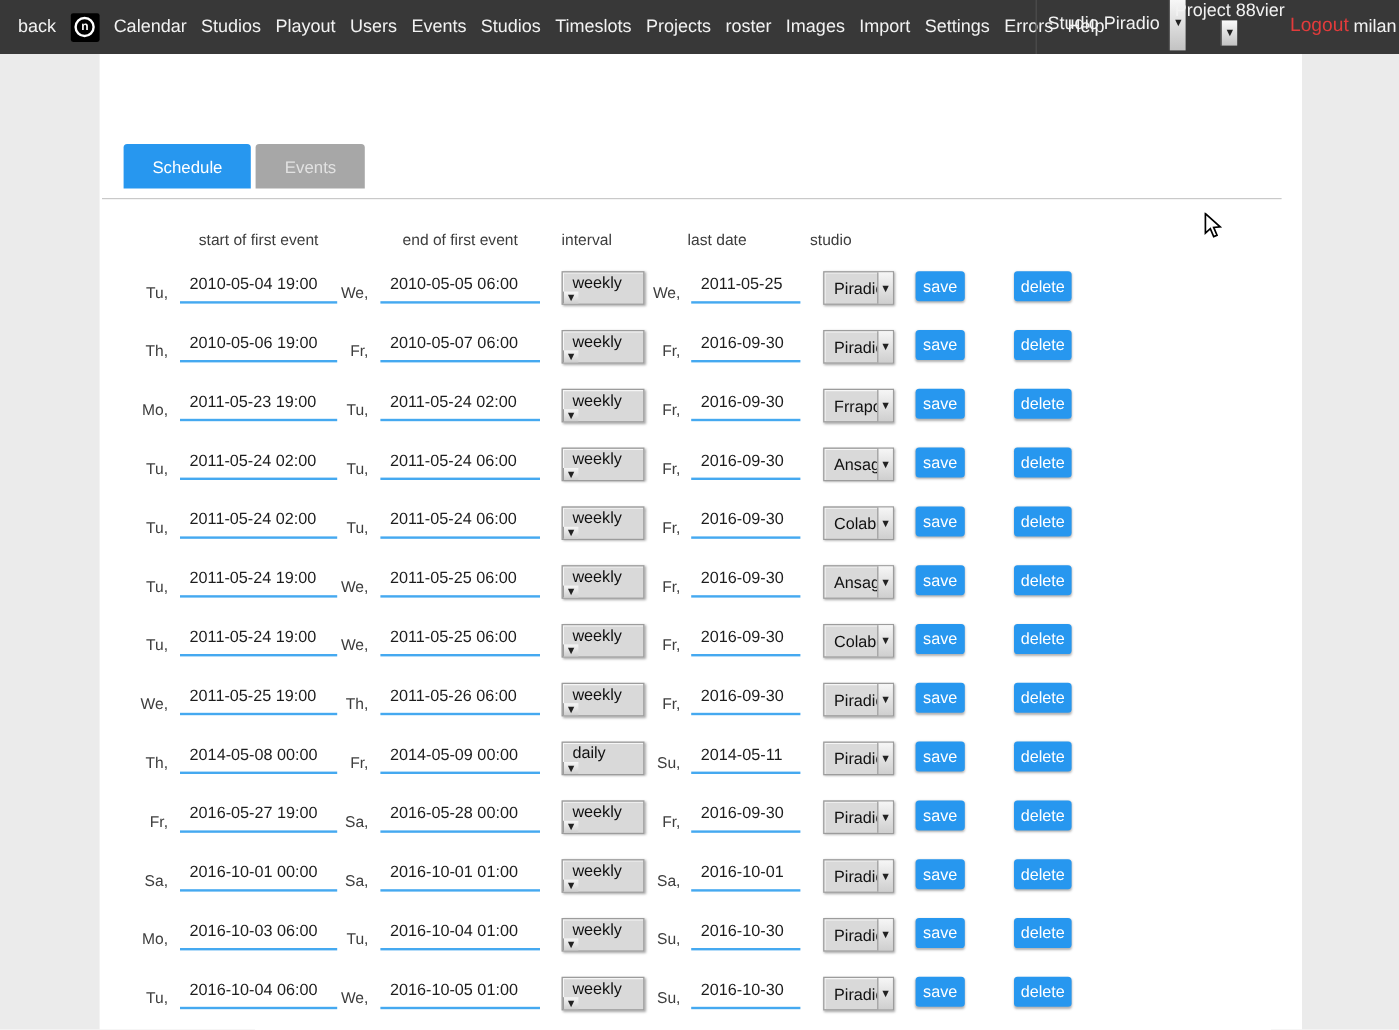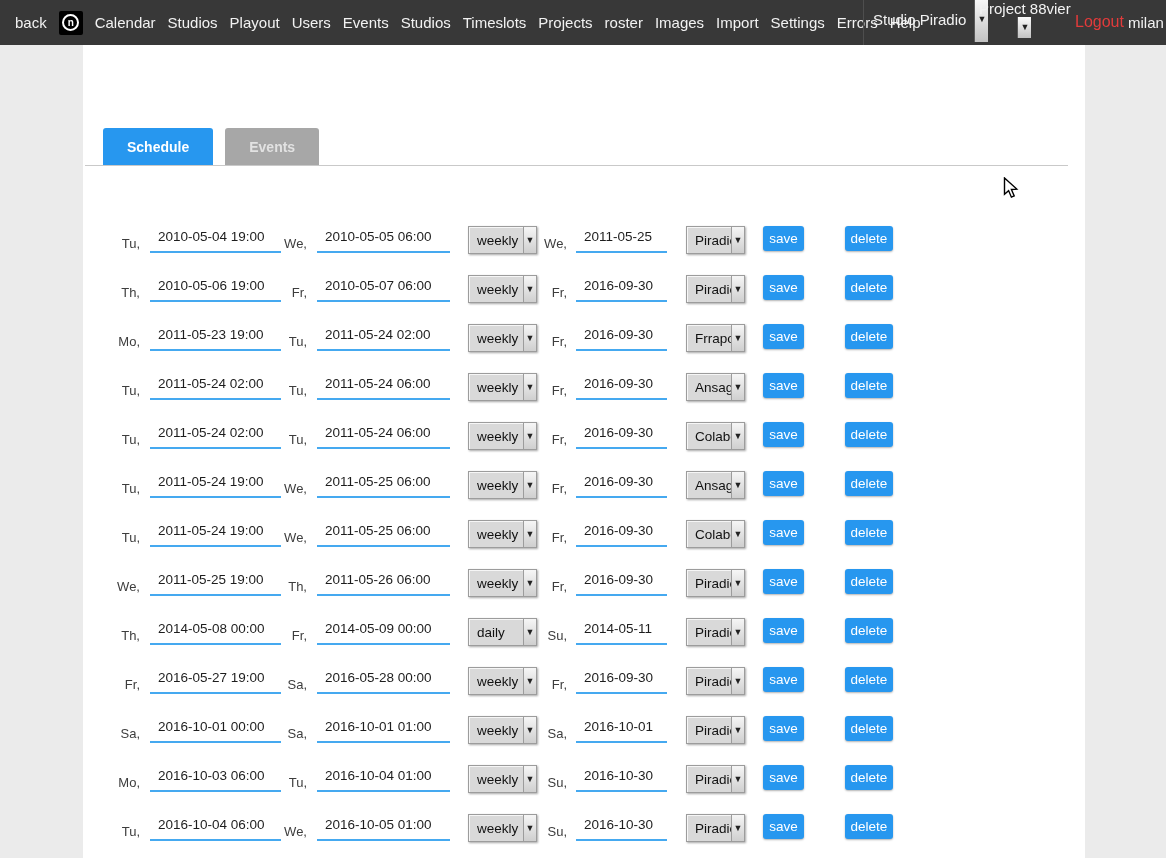--- a/index.html
+++ b/index.html
@@ -48,21 +48,21 @@
 
   
   .card {
     position:absolute; left:83px; top:45px; width:1002px; height:813px;
     background:#ffffff;
   }
   .page-title {
     position:absolute; left:30px; top:26px;
     font-size:20px; color:#757575; letter-spacing:.2px;
   }
-  .tabs { position:absolute; left:20px; top:83px; height:37px; display:flex; gap:12px;font-weight:bold; }
+  .tabs { position:absolute; left:20px; top:75px; height:37px; display:flex; gap:4px; }
   .tab {
     height:37px; display:flex; align-items:center; justify-content:center;
     font-size:14px; border-radius:3px 3px 0 0; cursor:pointer; padding:0 24px;
   }
   .tab.active { background:var(--accent,#2797ef); color:#fff; }
   .tab.inactive { background:#a7a7a7; color:#e2e2e2; }
   .tab-line { position:absolute; left:2px; top:120px; width:983px; height:1px; background:#c9c9c9; }
 
   
   .thead { position:absolute; left:0; top:147px; width:100%; height:16px;
@@ -104,21 +104,21 @@
   .select .sel-text {
     flex:1; display:flex; align-items:center; padding-left:8px;
     font-size:13.5px; color:#111; white-space:nowrap; overflow:hidden;
   }
   .select .sel-arrow {
     width:13px; border-left:1px solid #9c9c9c;
     background:linear-gradient(180deg,#f6f6f6,#cfcfcf);
     display:flex; align-items:center; justify-content:center;
     font-size:9px; color:#222;
   }
-  .select.interval { left:385px; width:69px; }
+  .select.interval { left:385px; width:69px;flex-direction:column; }
   .select.studio   { left:603px; width:59px; }
 
   .btn {
     position:absolute; top:11px; height:25px;
     background:var(--accent,#2797ef); color:#fff; border:none; border-radius:3px;
     font-family:"Liberation Sans", sans-serif; font-size:13.5px; cursor:pointer;
     box-shadow:0 1px 2px rgba(0,0,0,.3);
   }
   .btn.save   { left:680px; width:41px; }
   .btn.delete { left:762px; width:48px; }
@@ -183,20 +183,27 @@
 
 <div class="card">
 
   <div class="tabs" id="tabs">
   <div class="tab active">Schedule</div>
 
   <div class="tab inactive">Events</div>
 </div>
   <div class="tab-line"></div>
 
+  <div class="thead">
+    <span class="th h-start">start of first event</span>
+    <span class="th h-end">end of first event</span>
+    <span class="th h-interval">interval</span>
+    <span class="th h-last">last date</span>
+    <span class="th h-studio">studio</span>
+  </div>
 
   <div id="rows">
   <div class="row" style="top: 170px;">
     <span class="day d1">Tu,</span>
     <input class="inp start" type="text" value="2010-05-04 19:00" style="">
     <span class="day d2">We,</span>
     <input class="inp end" type="text" value="2010-05-05 06:00" style="">
     <div class="select interval">
       <span class="sel-text">weekly</span>
       <span class="sel-arrow">▼</span>

